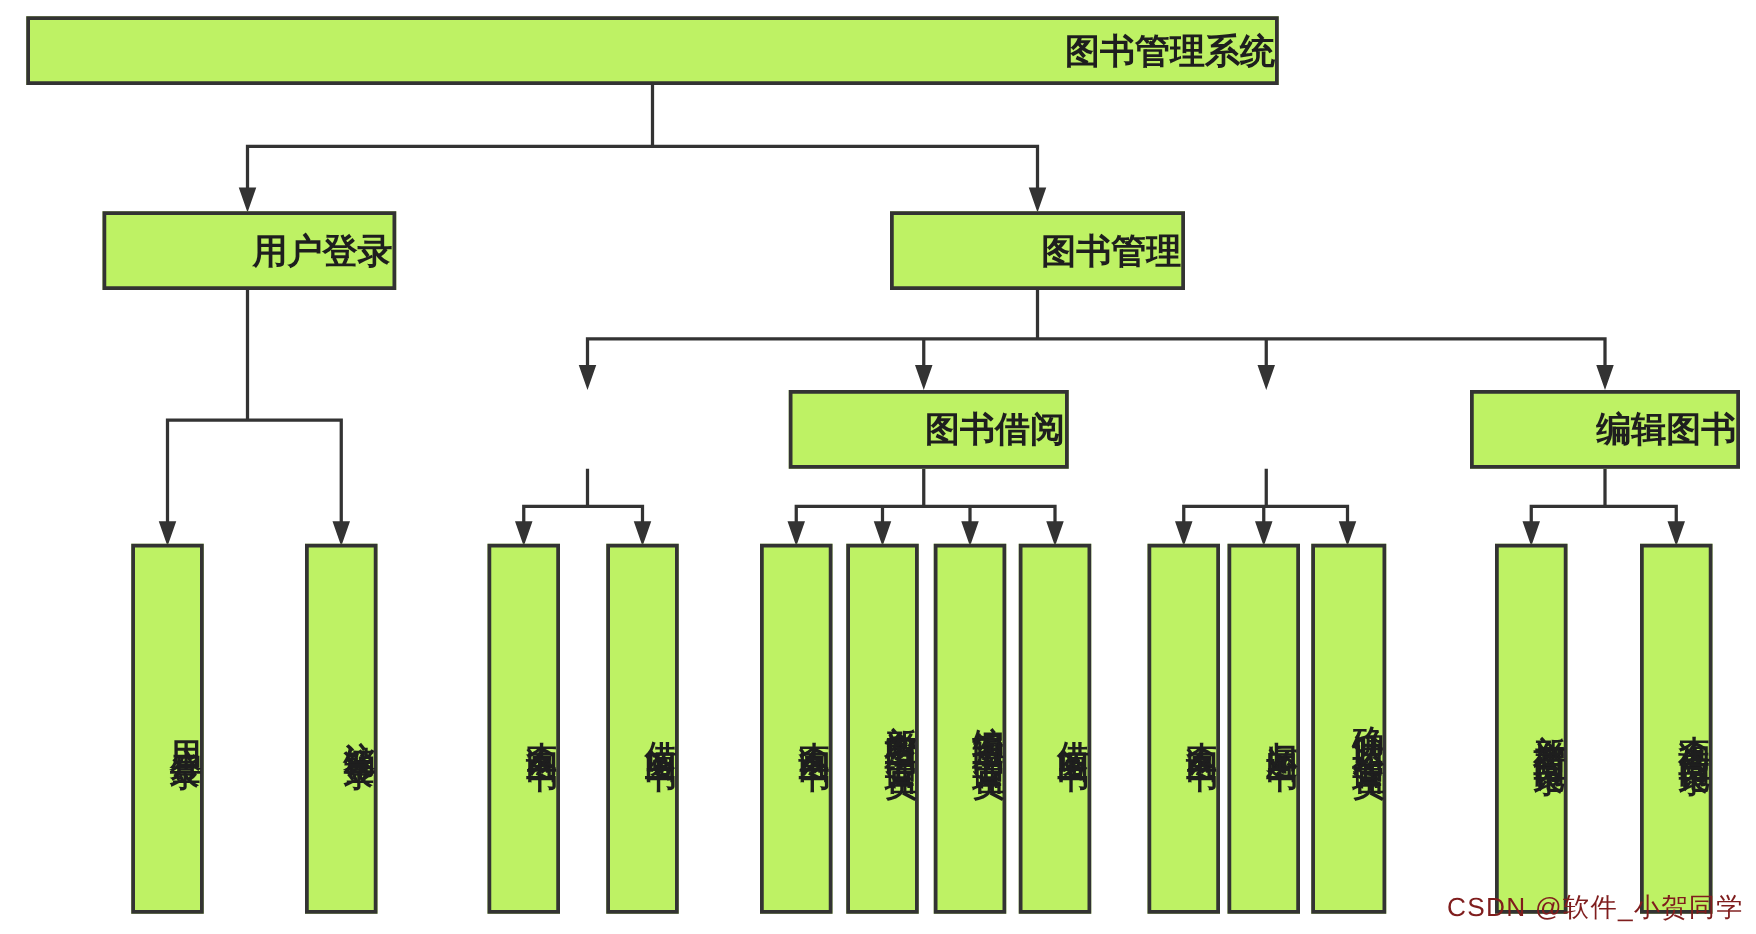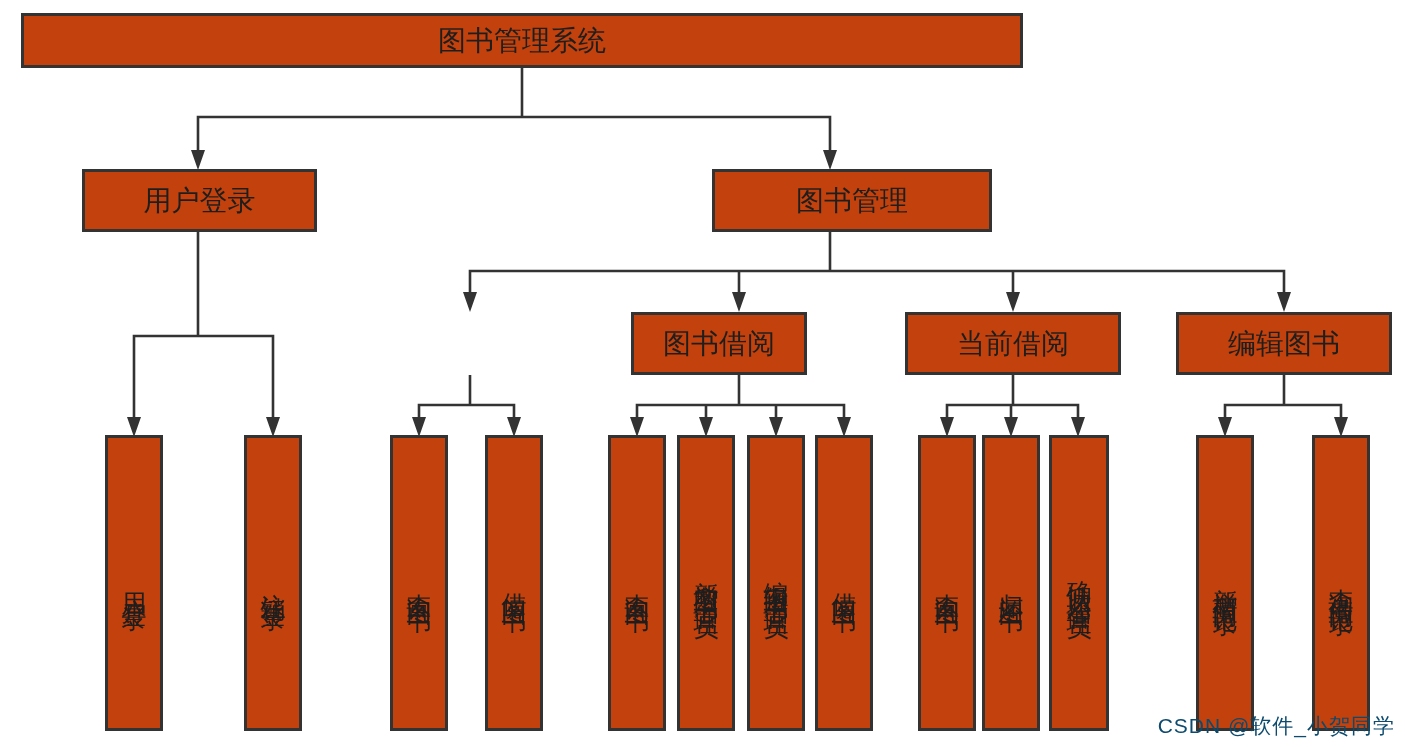--- a/index.html
+++ b/index.html
@@ -14,42 +14,43 @@
   .wires {
     position:absolute;
     left:0; top:0;
     width:1405px; height:747px;
     z-index:1;
   }
   .node {
     position:absolute;
     box-sizing:border-box;
     border:3px solid #333333;
-    background:#c2410c;
+    background:#bef264;
     display:flex;
     align-items:center;
-    justify-content:center;
+    justify-content:flex-end;
     color:#1e1e1e;
     z-index:2;
+    font-weight:bold;
   }
   .hnode { font-size:28px; }
   .leaf  { font-size:25px; }
   .leaf .vtxt {
     writing-mode:vertical-rl;
     text-orientation:mixed;
     letter-spacing:5px;
     line-height:1;
     white-space:nowrap;
   }
   .watermark {
     position:absolute;
     top:712px;
     right:10px;
     font-size:21px;
-    color:#0c4a6e;
+    color:#7f1d1d;
     z-index:5;
     letter-spacing:1px;
   }
 </style>
 </head>
 <body>
 
 <div class="stage">
 
   <svg class="wires" viewBox="0 0 1405 747" xmlns="http://www.w3.org/2000/svg">
@@ -76,29 +77,26 @@
       M1218 417 L1232 417 L1225 437 Z M1334 417 L1348 417 L1341 437 Z"></path>
   </svg>
 
   <div class="node hnode" style="left:21px;top:13px;width:1002px;height:55px">
     <span>图书管理系统</span>
   </div>
 
   <div class="node hnode" style="left:82px;top:169px;width:235px;height:63px">
     <span>用户登录</span>
   </div>
-  <div class="node hnode" style="left:712px;top:169px;width:280px;height:63px">
+  <div class="node hnode" style="left:712px;top:169px;width:236px;height:63px">
     <span>图书管理</span>
   </div>
 
-  <div class="node hnode" style="left:631px;top:312px;width:176px;height:63px">
+  <div class="node hnode" style="left:631px;top:312px;width:224px;height:63px">
     <span>图书借阅</span>
-  </div>
-  <div class="node hnode" style="left:905px;top:312px;width:216px;height:63px">
-    <span>当前借阅</span>
   </div>
   <div class="node hnode" style="left:1176px;top:312px;width:216px;height:63px">
     <span>编辑图书</span>
   </div>
 
   <div class="node leaf" style="left:105px;top:435px;width:58px;height:296px">
     <span class="vtxt">用户登录</span>
   </div>
   <div class="node leaf" style="left:244px;top:435px;width:58px;height:296px">
     <span class="vtxt">注销登录</span>

